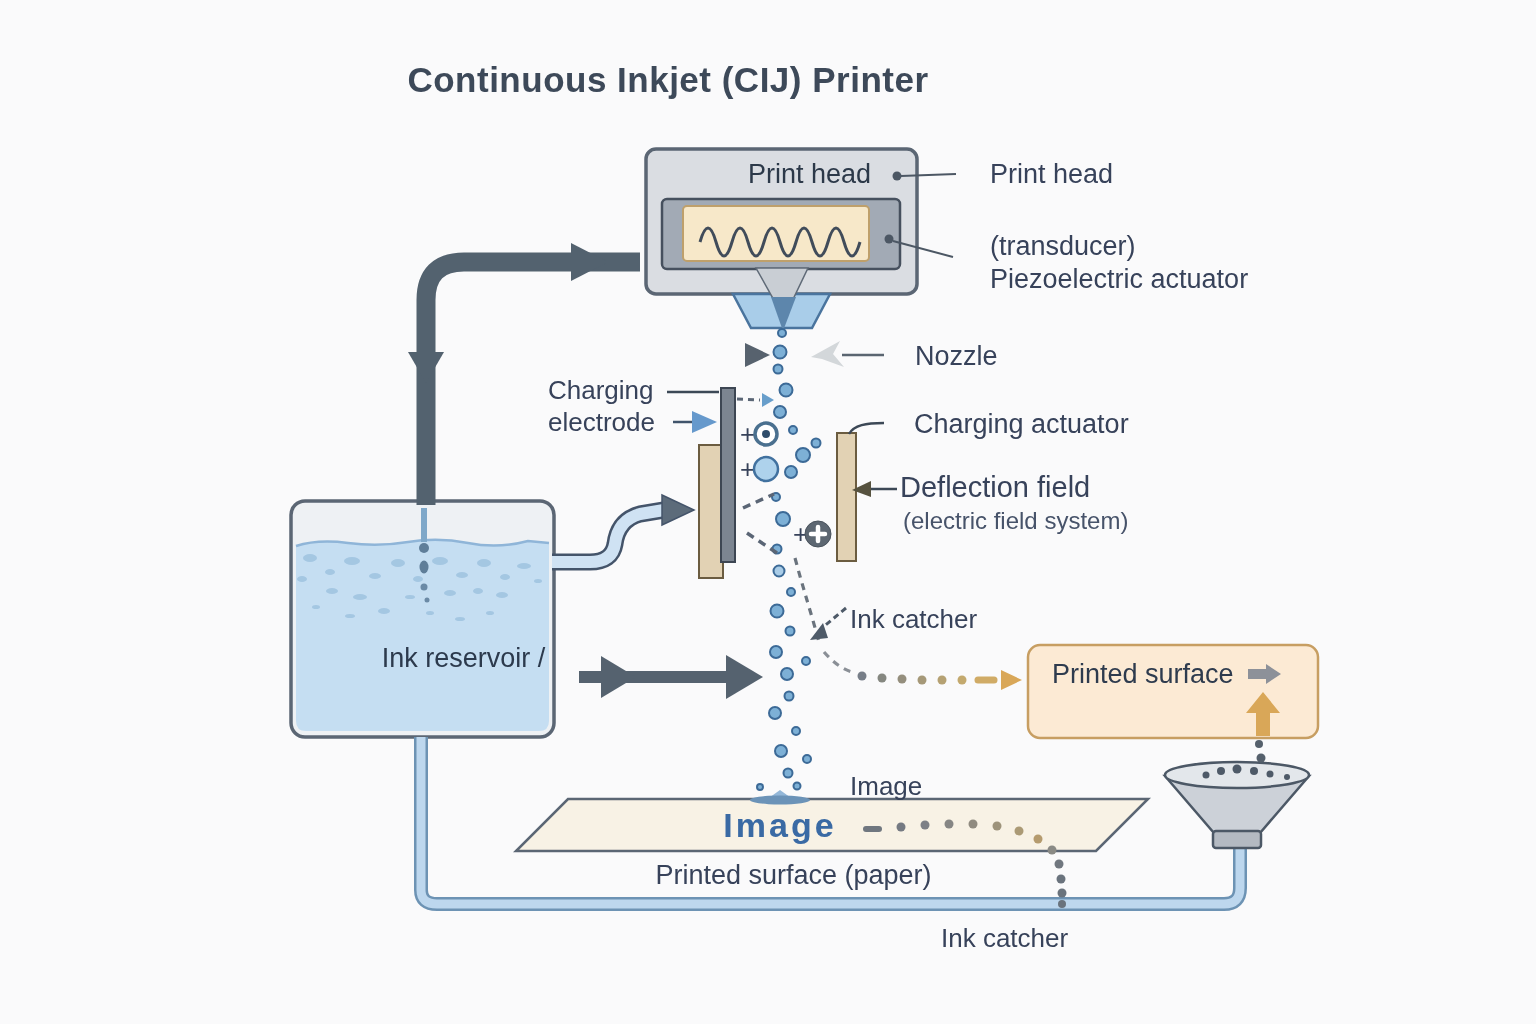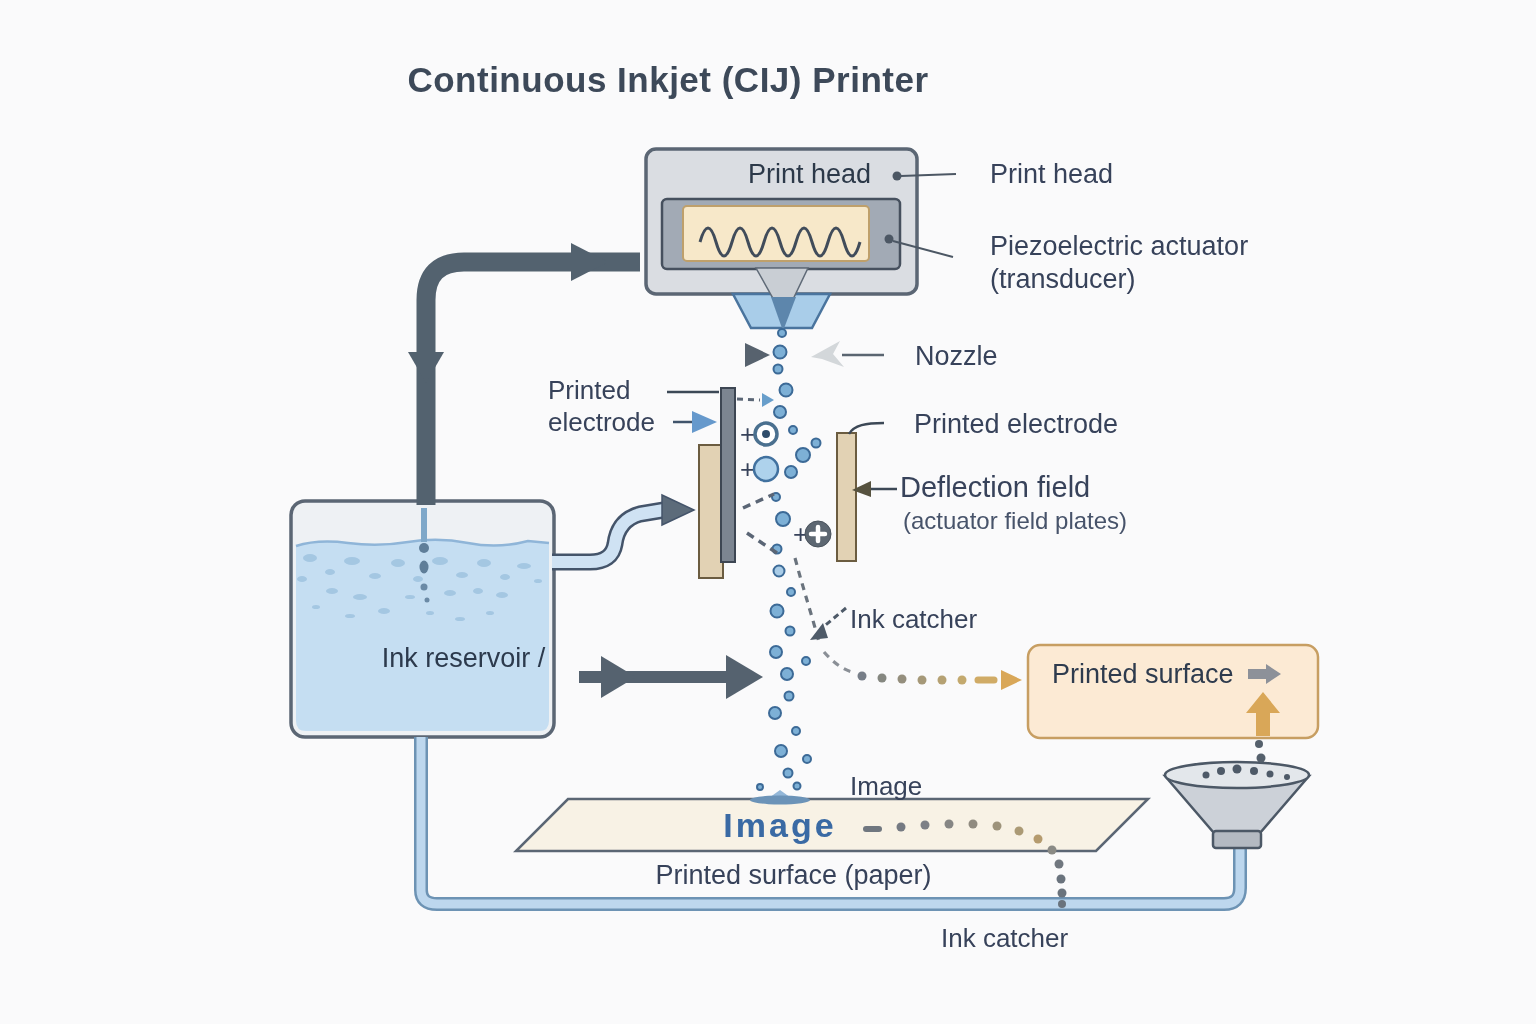--- a/index.html
+++ b/index.html
@@ -252,35 +252,35 @@
   </g>
 </svg>
 
 <div class="lbl title">Continuous Inkjet (CIJ) Printer</div>
 
 <div class="lbl s27" style="left:646px;top:159px;width:271px;text-align:center;color:#2c3949;">Print head</div>
 
 <div class="lbl s27" style="left:962px;top:159px;">Print head</div>
 
 <div class="lbl s27 two-line" style="left:962px;top:230px;">
+  <div>(transducer)</div>
   <div>Piezoelectric actuator</div>
-  <div>(transducer)</div>
 </div>
 
 <div class="lbl s27" style="left:887px;top:341px;">Nozzle</div>
 
 <div class="lbl s26 two-line" style="left:548px;top:374px;line-height:32px;">
-  <div>Printed</div>
+  <div>Charging</div>
   <div>electrode</div>
 </div>
 
-<div class="lbl s27" style="left:886px;top:409px;">Printed electrode</div>
+<div class="lbl s27" style="left:886px;top:409px;">Charging actuator</div>
 
 <div class="lbl" style="left:900px;top:471px;font-size:29px;">Deflection field</div>
-<div class="lbl sub" style="left:903px;top:507px;font-size:24px;">(actuator field plates)</div>
+<div class="lbl sub" style="left:903px;top:507px;font-size:24px;">(electric field system)</div>
 
 <div class="lbl s26" style="left:850px;top:604px;">Ink catcher</div>
 
 <div class="lbl box-text" style="left:1052px;top:656px;font-size:27px;">
   <div class="row1">
     <span>Printed surface</span>
     <svg width="34" height="22" viewBox="0 0 34 22">
       <polygon points="0,6 18,6 18,1 33,11 18,21 18,16 0,16" fill="#8d9199"></polygon>
     </svg>
   </div>

